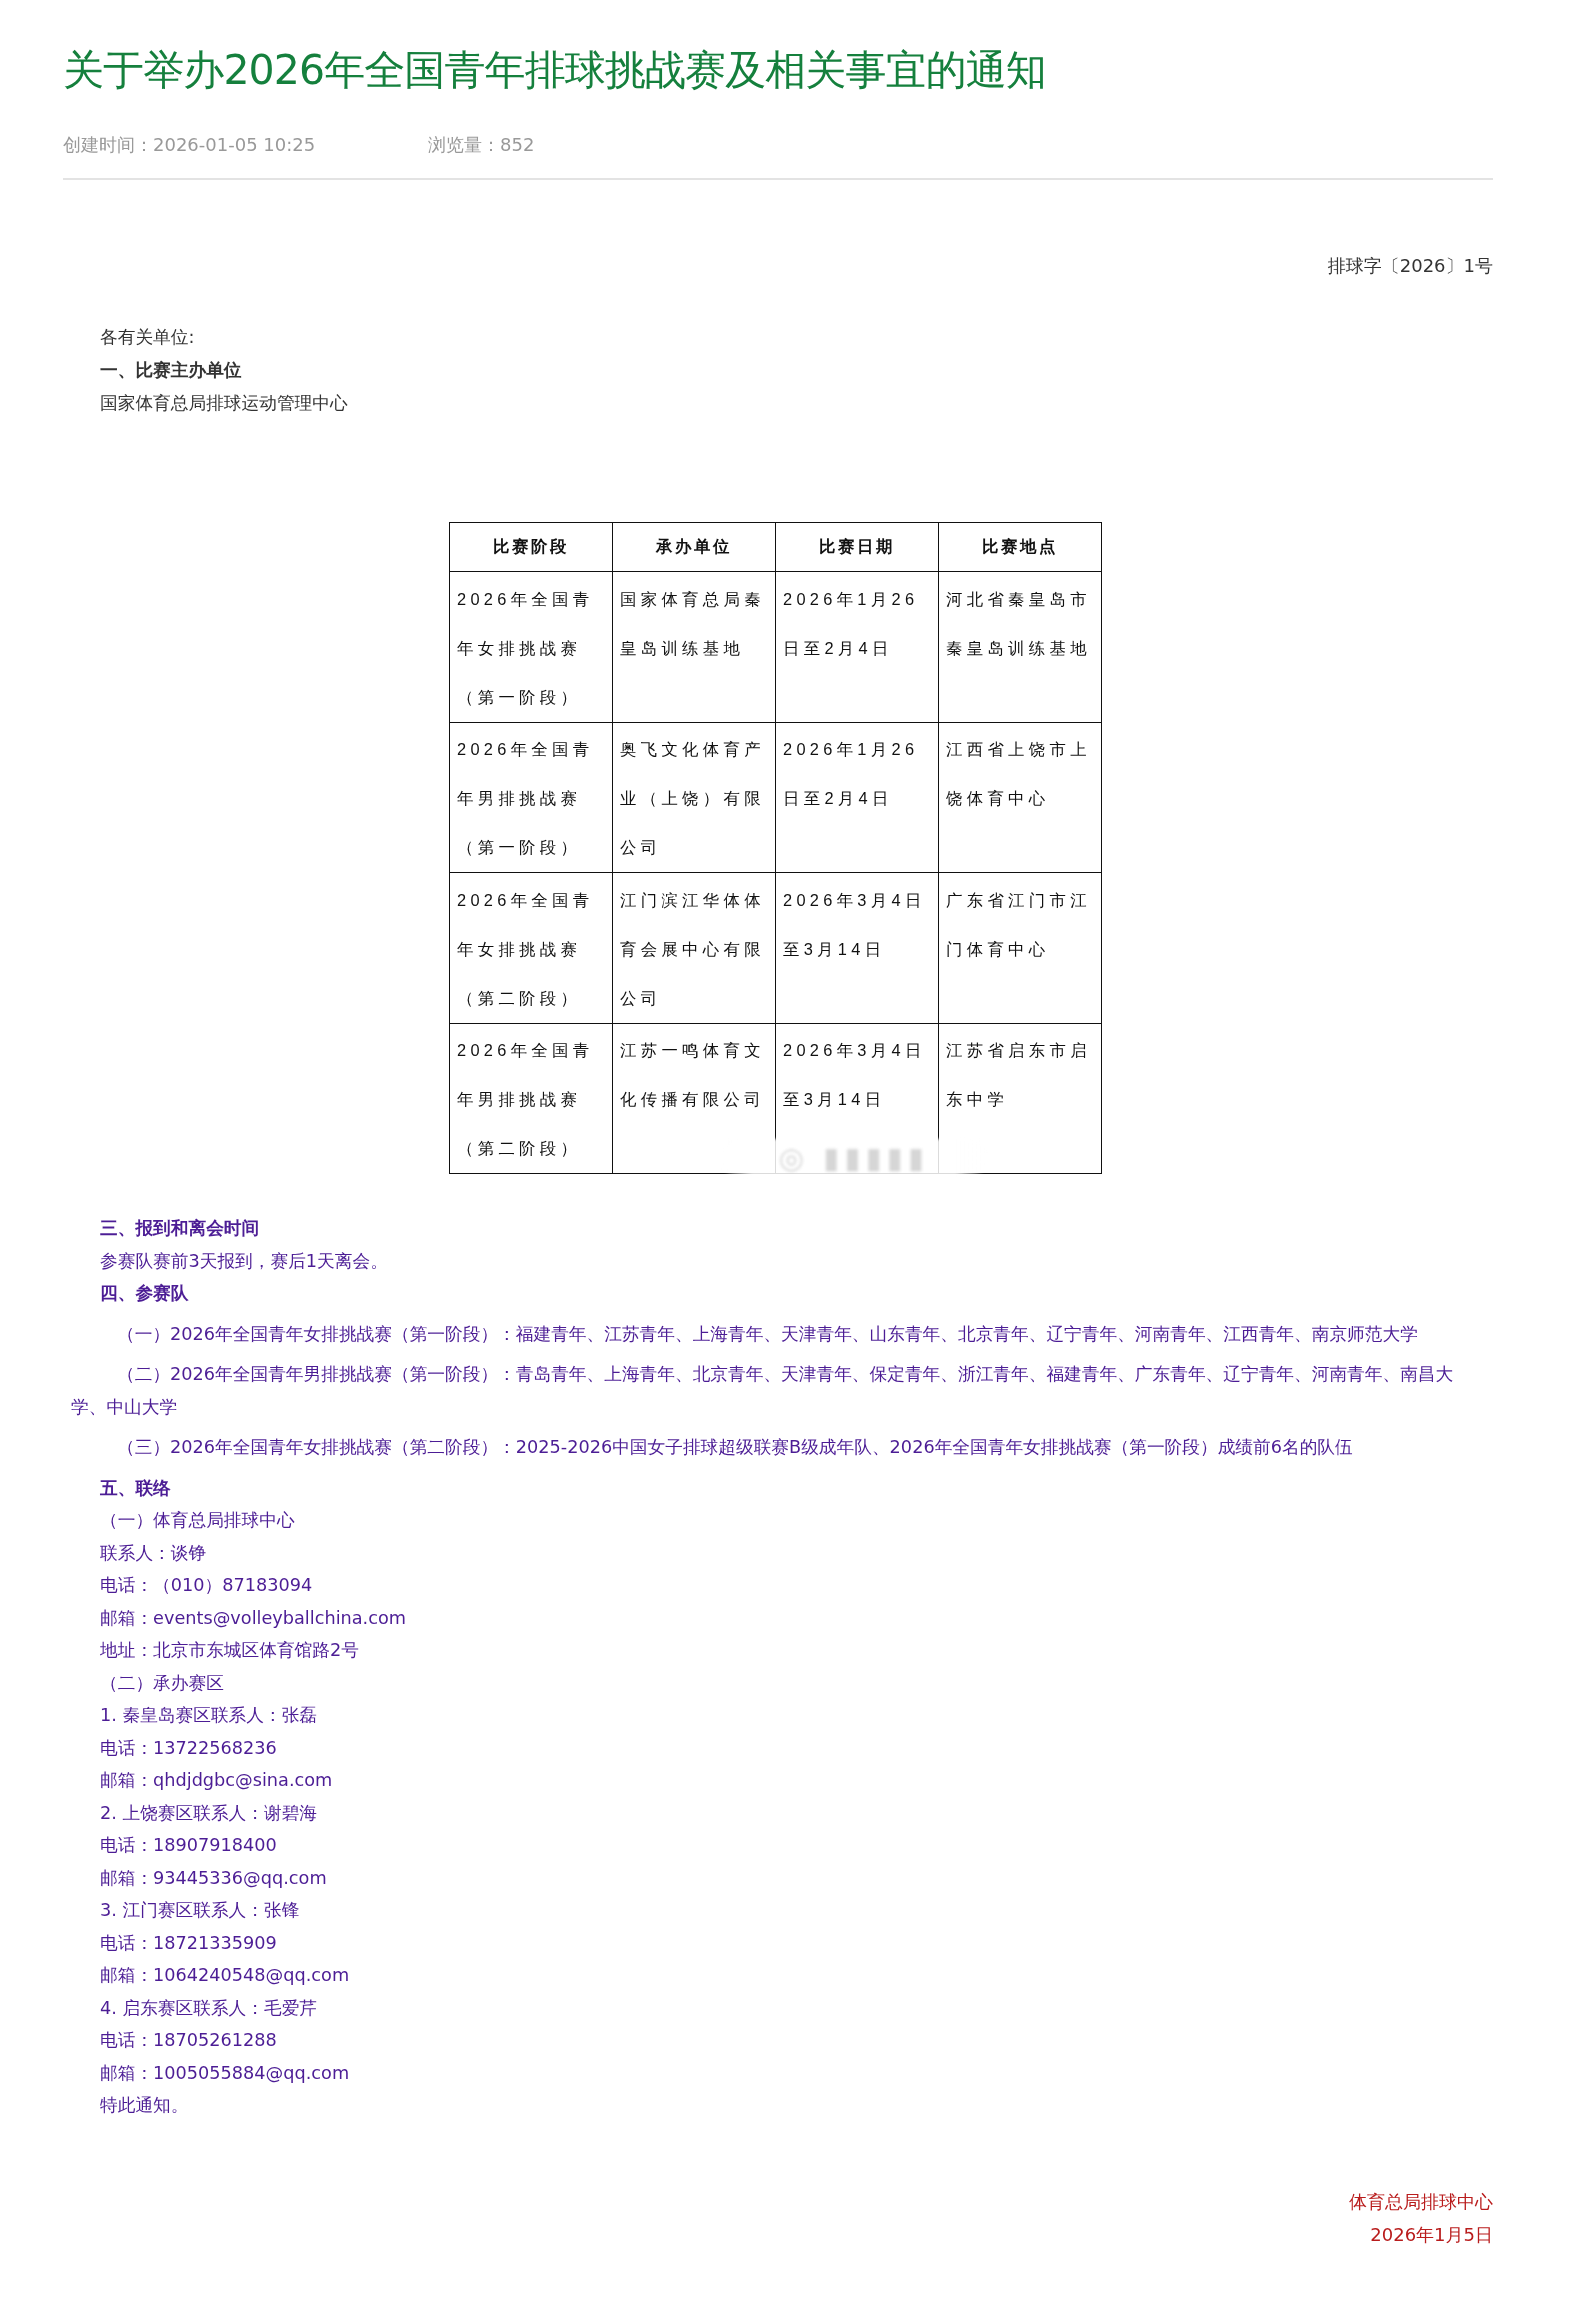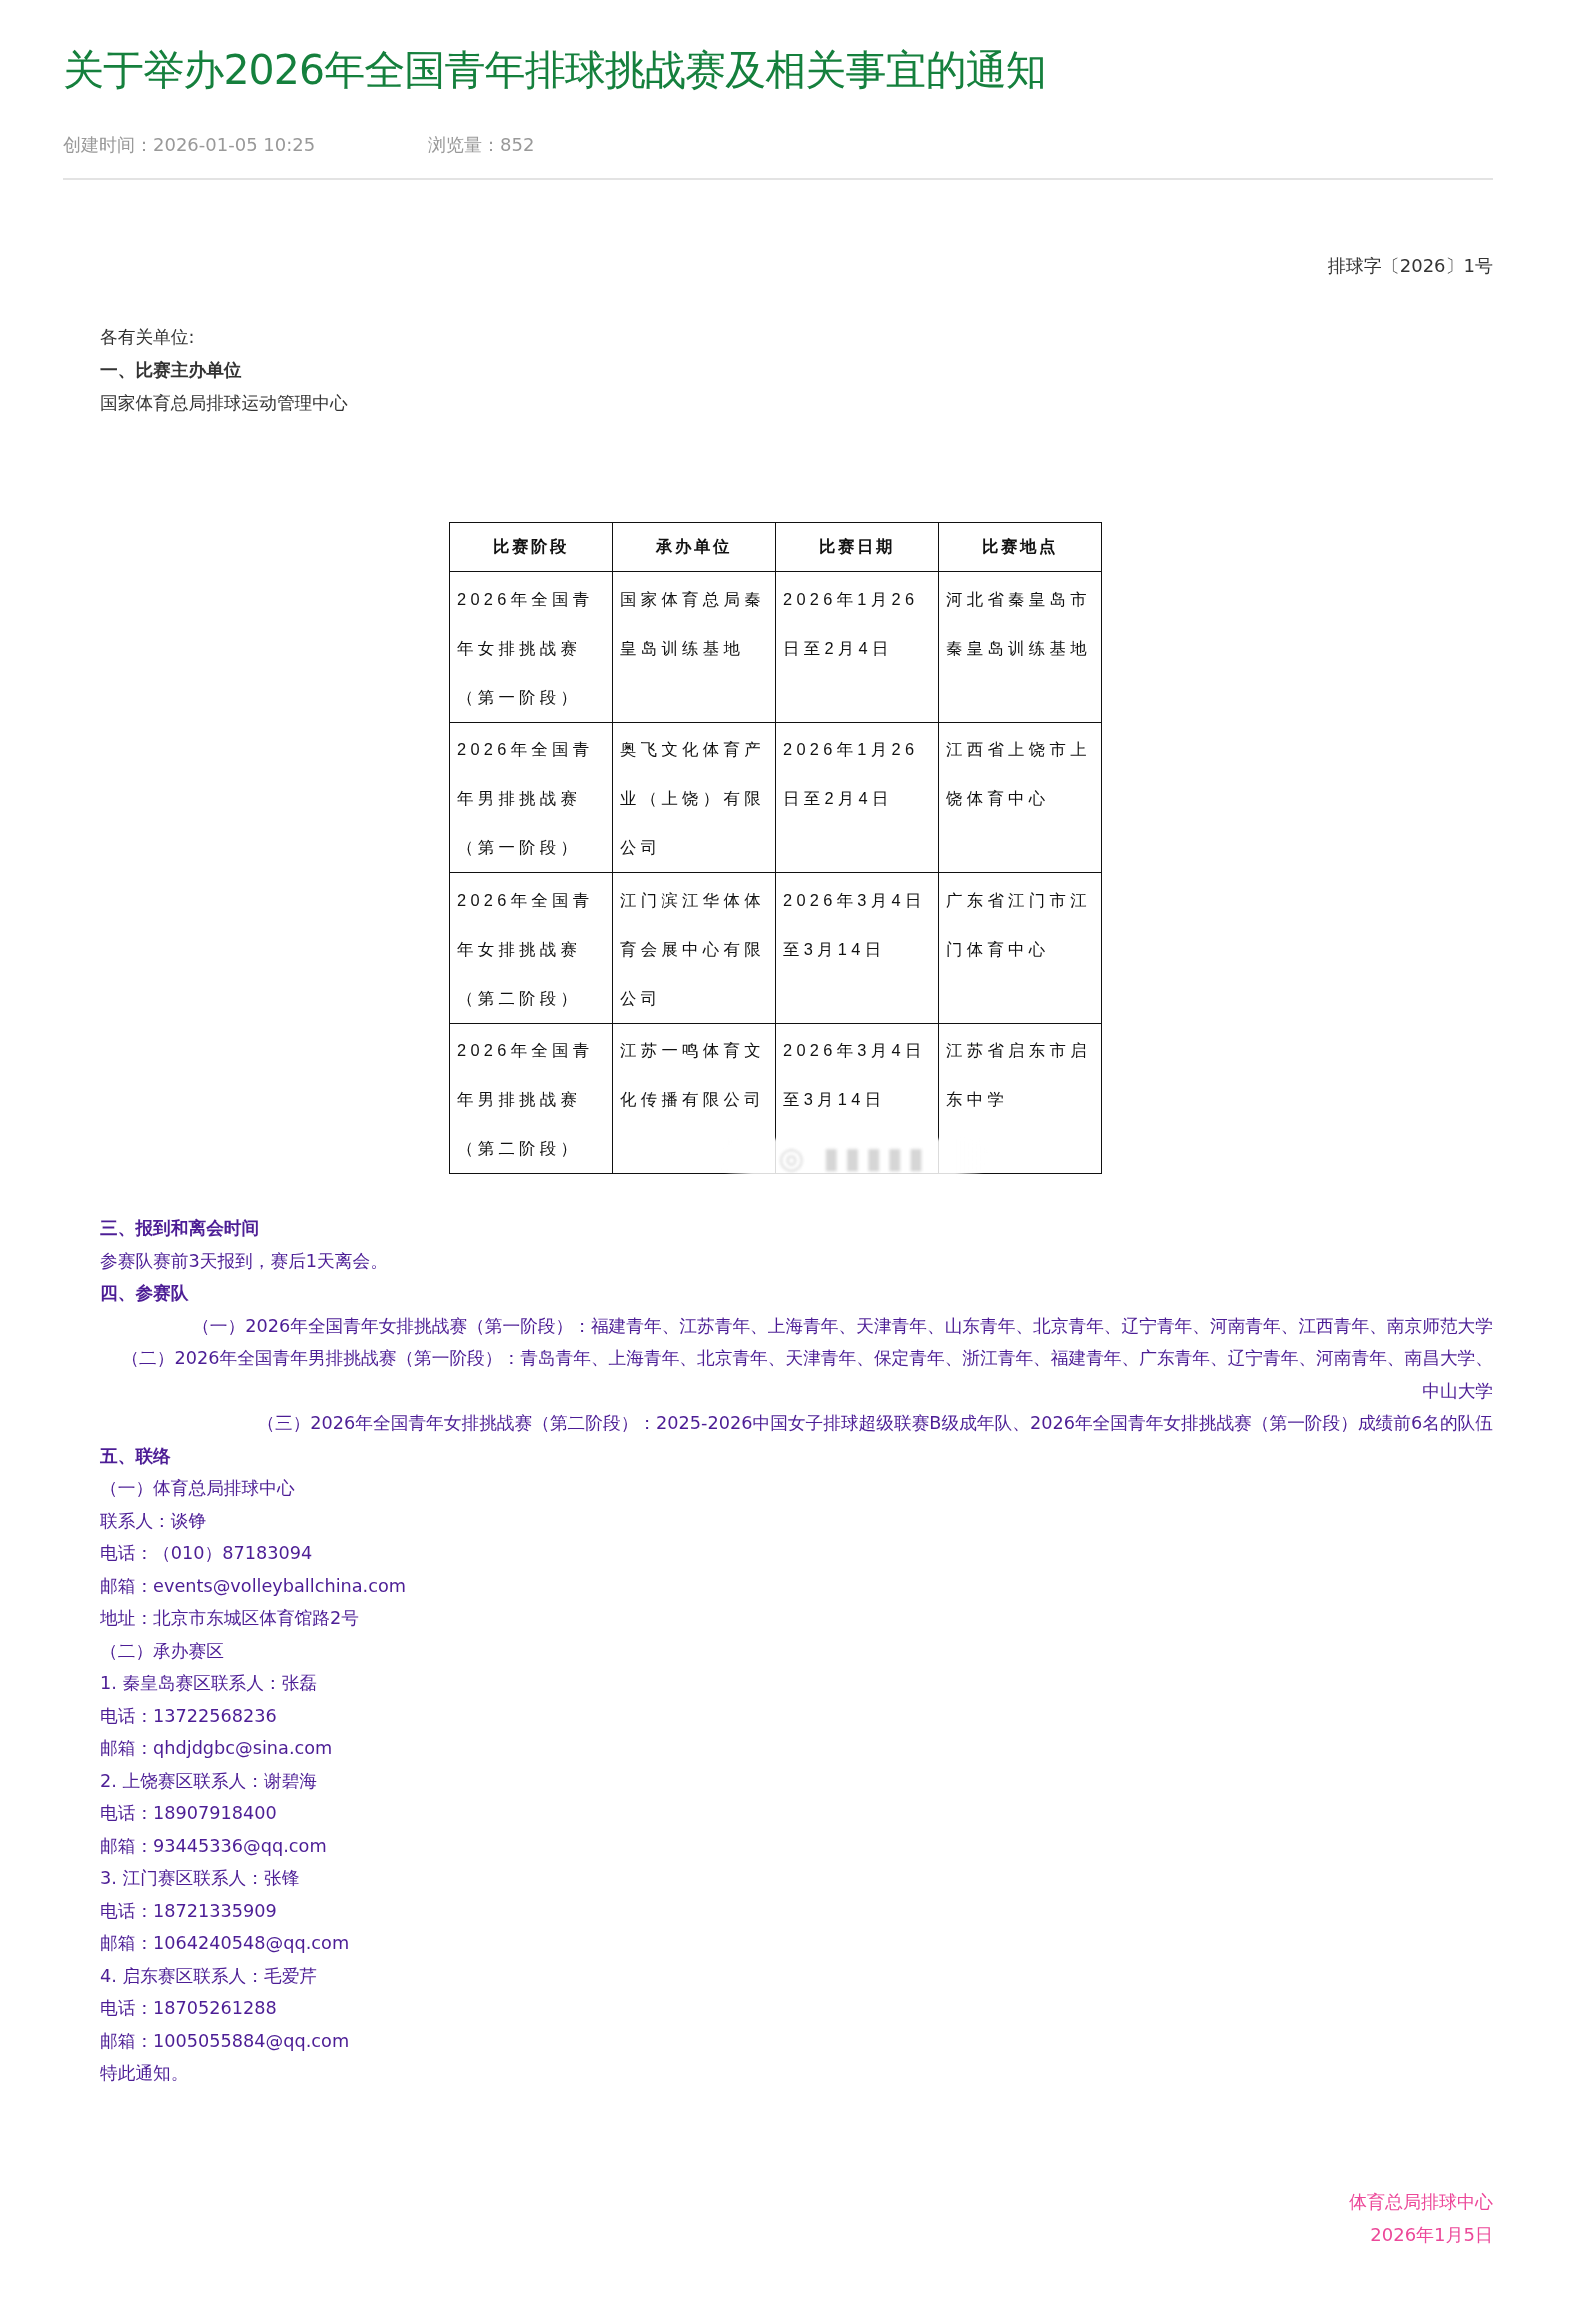--- a/index.html
+++ b/index.html
@@ -33,24 +33,24 @@
 
   .watermark {
     position: absolute; left: 657px; top: 1139px; width: 268px; height: 38px;
     background: linear-gradient(90deg, rgba(255,255,255,0) 0%, rgba(255,255,255,.85) 12%, rgba(255,255,255,.85) 88%, rgba(255,255,255,0) 100%);
     filter: blur(1.7px); border-radius: 17.3px;
   }
   .watermark span { display:block; color: rgba(180,180,180,.55); font-size: 29px; letter-spacing: 5.2px; text-align:center; line-height:38px; }
 
   .lower { position: absolute; left: 0; top: 1212px; width: 1430px; font-size: 17.7px; line-height: 32.5px; color: #4c1d95; }
   .lower .p { text-indent: 37px; }
-  .lower .team { margin: 0; text-indent: 46px; text-align: right; }
+  .lower .team { margin: 8px; text-indent: 46px; }
   .contact { margin: 0; padding-left: 37px; }
 
-  .sign { position: absolute; right: 0; top: 2185px; text-align: right; font-size: 18px; line-height: 33px; color: #ec4899; }
+  .sign { position: absolute; right: 0; top: 2185px; text-align: right; font-size: 18px; line-height: 33px; color: #b91c1c; }
 </style>
 </head>
 <body>
 
 <div class="page">
   <h1 class="title">关于举办2026年全国青年排球挑战赛及相关事宜的通知</h1>
 
   <div class="meta">
     <span><span>创建时间：</span><span>2026-01-05 10:25</span></span>
     <span class="views"><span>浏览量：</span><span>852</span></span>

